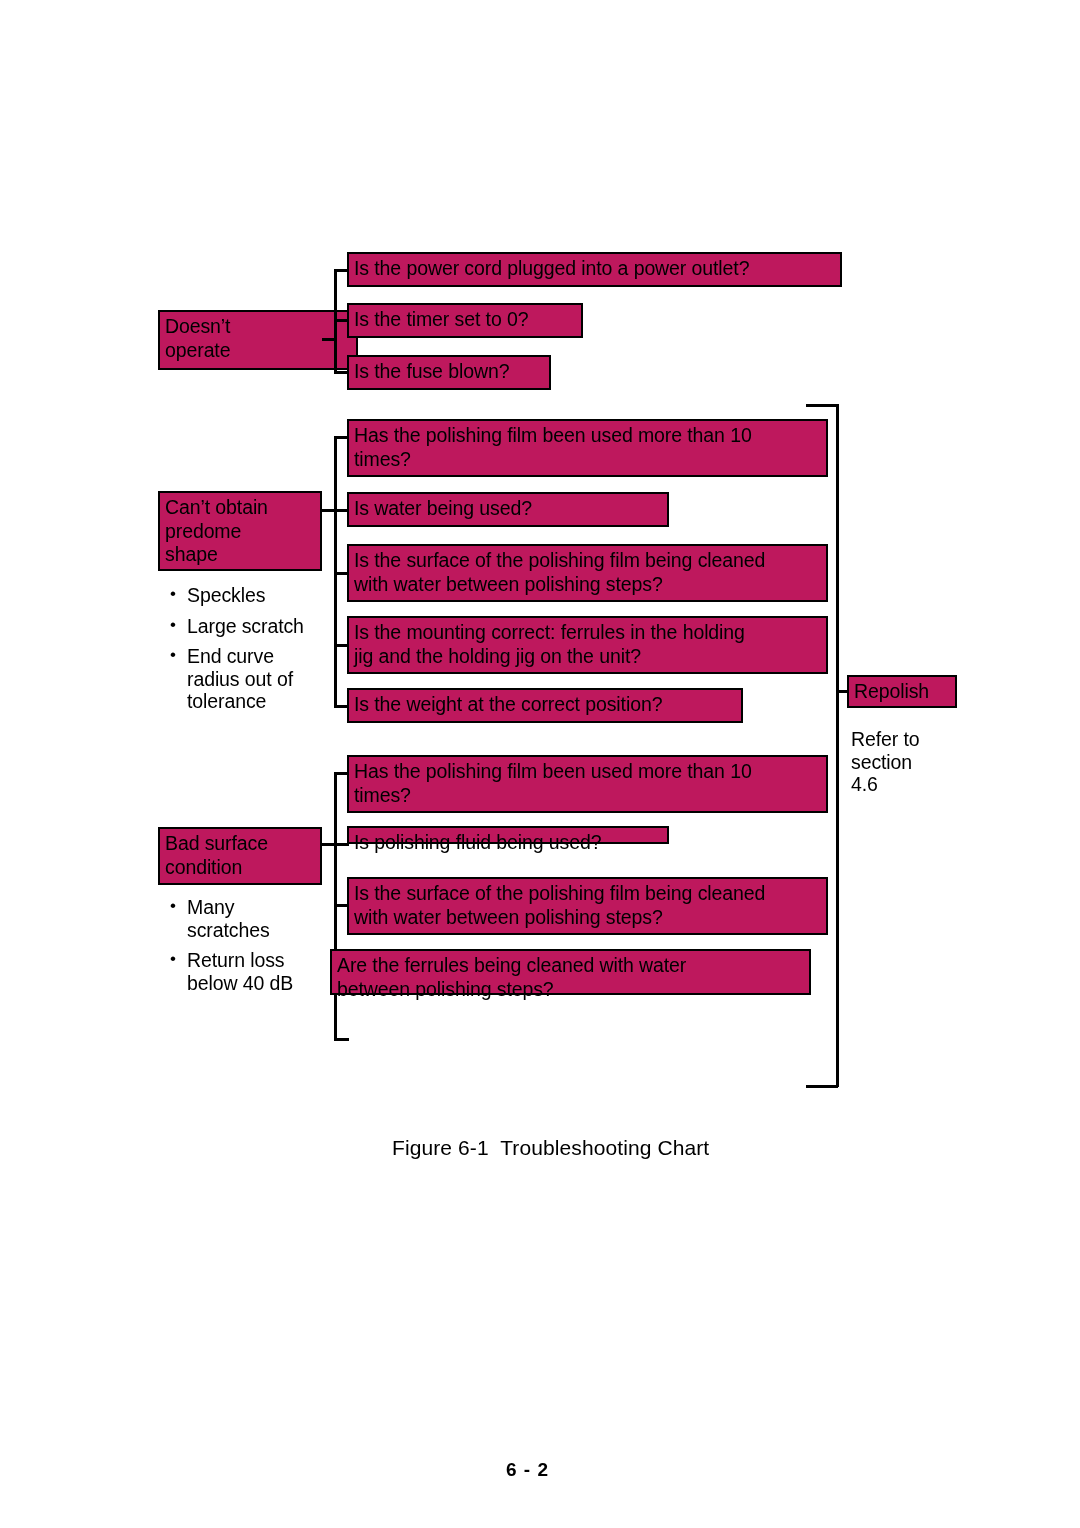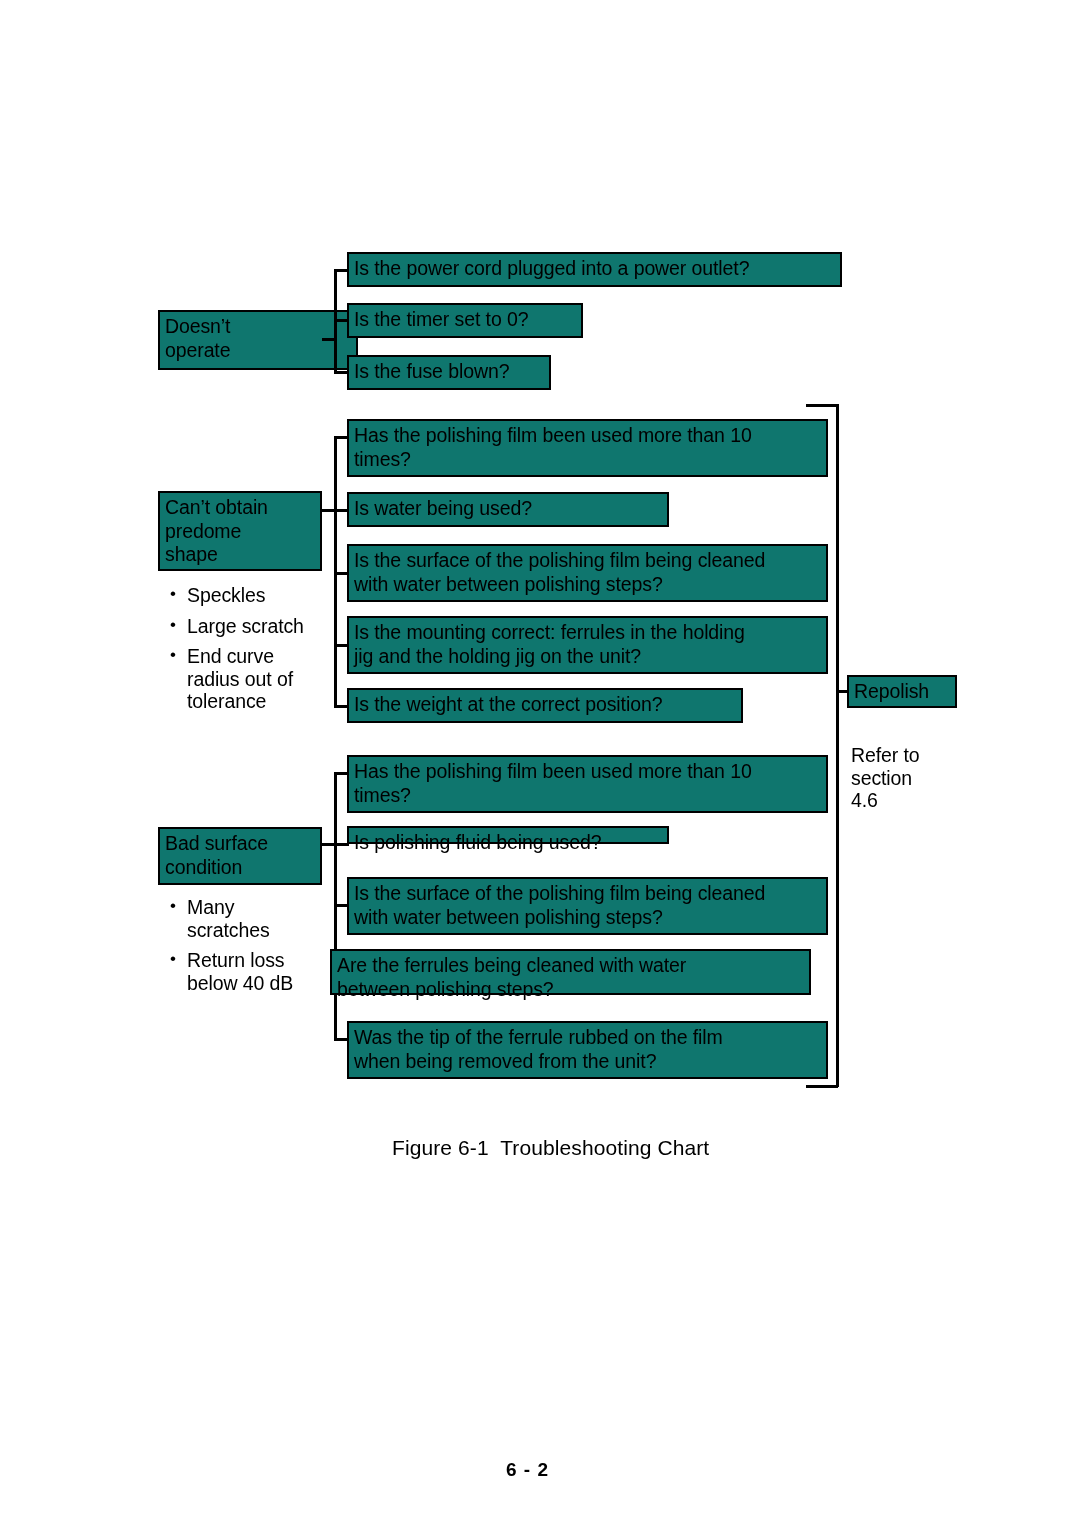--- a/index.html
+++ b/index.html
@@ -17,21 +17,21 @@
     height: 1528px;
     overflow: hidden;
     background: #ffffff;
   }
 
   
   .box {
     position: absolute;
     box-sizing: border-box;
     border: 2.5px solid #000;
-    background: #0f766e;
+    background: #be185d;
     font-size: 19.5px;
     line-height: 23.5px;
     padding: 3px 0 3px 5px;
     letter-spacing: -0.1px;
     white-space: pre-line;
   }
   .qbox { font-size: 19.5px; }
 
   
   .bullets {
@@ -71,21 +71,20 @@
     background: #000;
   }
 
   
   .ftext {
     position: absolute;
     font-size: 19.5px;
     line-height: 22.5px;
     letter-spacing: -0.1px;
     white-space: pre-line;
-    margin-top: 16px;
   }
 
   .caption {
     position: absolute;
     font-size: 21px;
     letter-spacing: 0.1px;
     white-space: pre;
   }
   .folio {
     position: absolute;
@@ -164,22 +163,20 @@
   <div class="hline" style="left:334px; top:977px; width:15px;"></div>
   <div class="hline" style="left:334px; top:1038px; width:15px;"></div>
 
   <div class="box qbox" style="left:347px; top:755px; width:481px; height:58px;">Has the polishing film been used more than 10
 times?</div>
   <div class="box qbox" style="left:347px; top:826px; width:322px; height:18px;">Is polishing fluid being used?</div>
   <div class="box qbox" style="left:347px; top:877px; width:481px; height:58px;">Is the surface of the polishing film being cleaned
 with water between polishing steps?</div>
   <div class="box qbox" style="left:330px; top:949px; width:481px; height:46px;">Are the ferrules being cleaned with water
 between polishing steps?</div>
-  <div class="box qbox" style="left:347px; top:1021px; width:481px; height:58px;">Was the tip of the ferrule rubbed on the film
-when being removed from the unit?</div>
 
   <div class="hline" style="left:806px; top:404px; width:32px;"></div>
   <div class="vline" style="left:836px; top:404px; height:683px;"></div>
   <div class="hline" style="left:806px; top:1085px; width:32px;"></div>
   <div class="hline" style="left:836px; top:690px; width:13px;"></div>
 
   <div class="box" style="left:847px; top:675px; width:110px; height:33px;">Repolish</div>
 
   <div class="ftext" style="left:851px; top:728px; width:120px;">Refer to
 section

